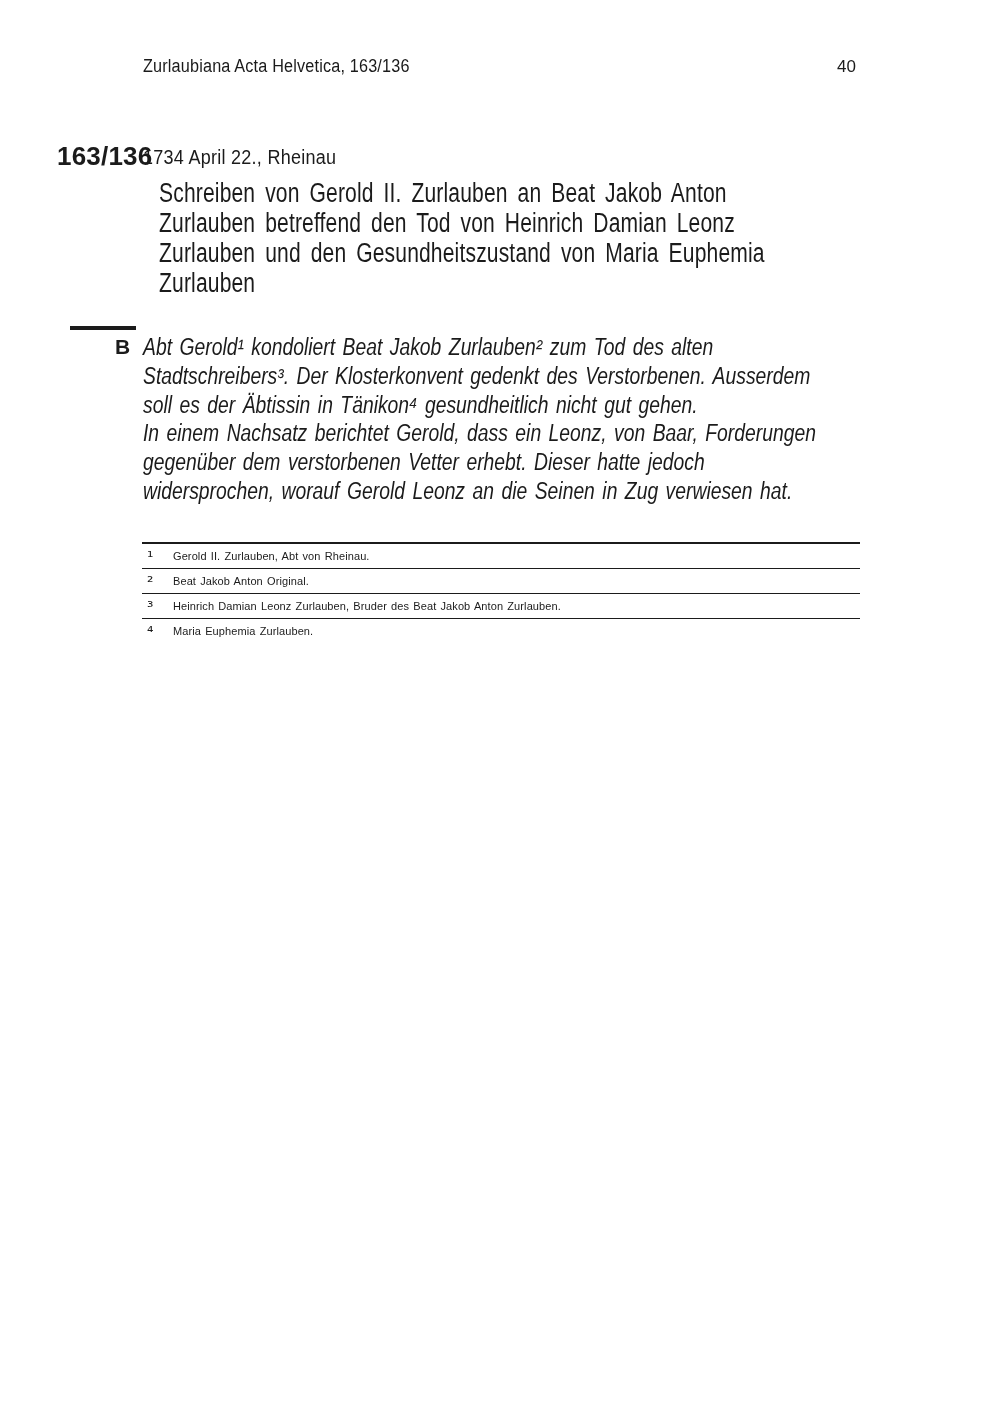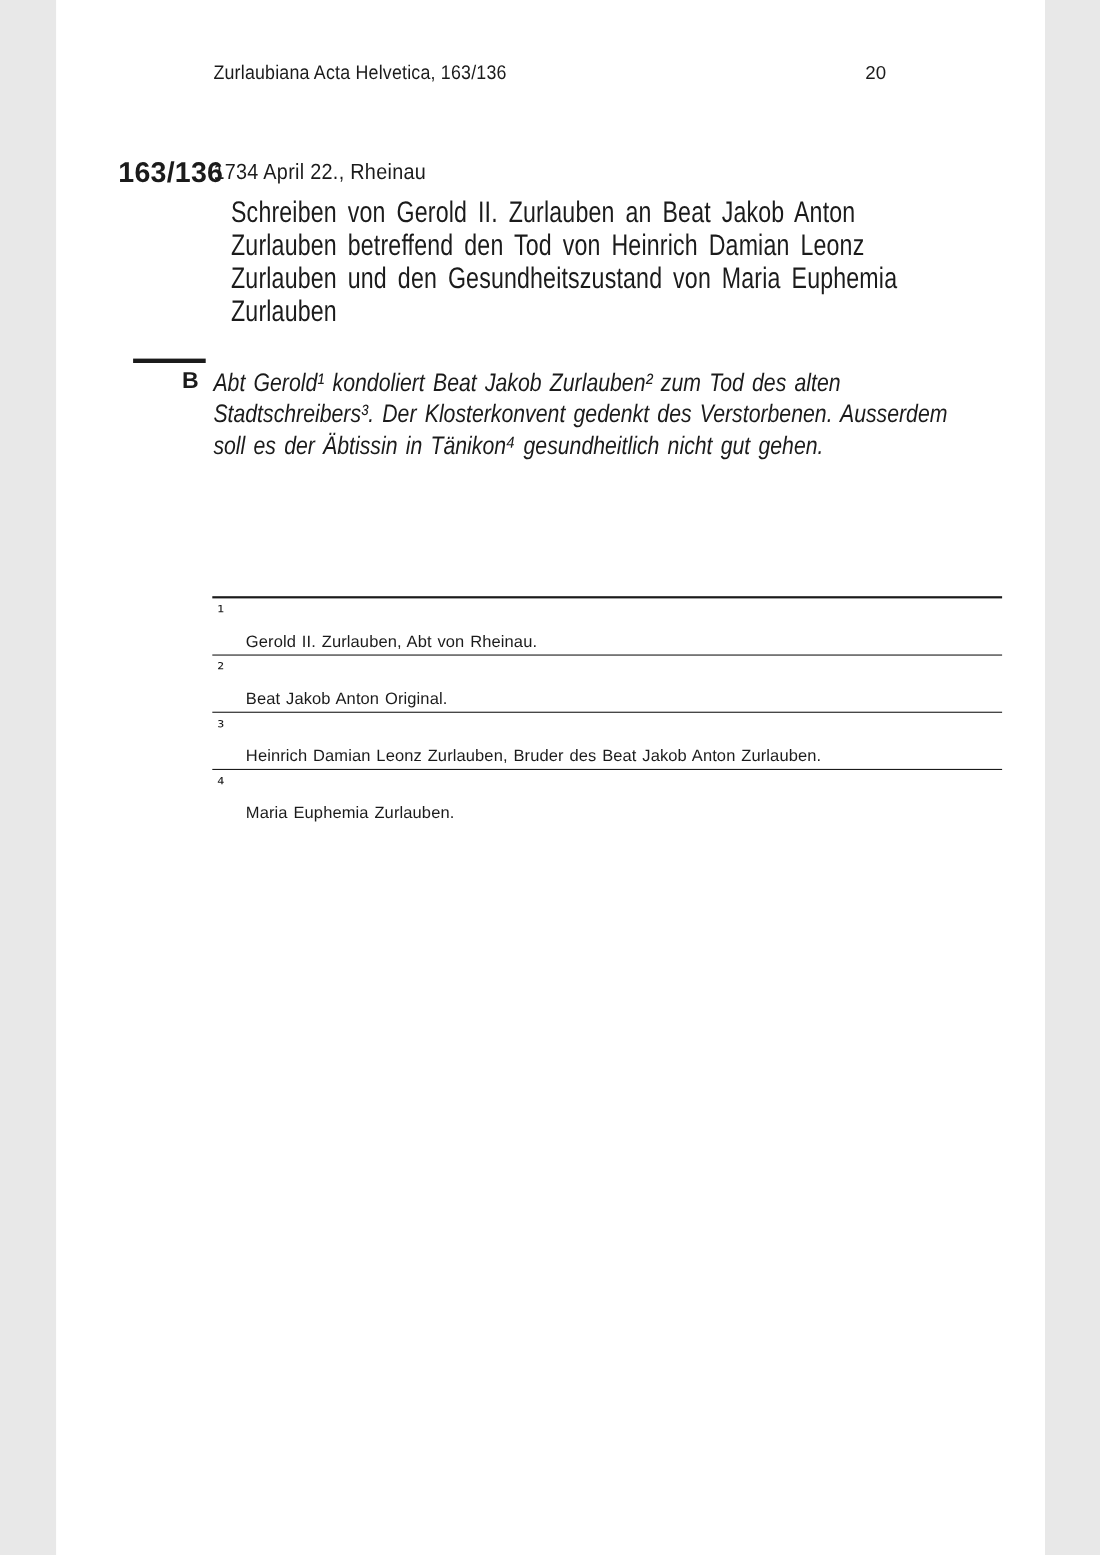--- a/index.html
+++ b/index.html
@@ -3,21 +3,21 @@
 <meta charset="utf-8">
 <style>
   :root {
     --background: #ffffff;
     --text: #1b1b1b;
     --rule: #1b1b1b;
   }
   html, body { margin: 0; padding: 0; background: #e8e8e8; }
   .page {
     position: relative;
-    width: 899px;
+    width: 1000px;
     height: 1414px;
     margin: 0 auto;
     background: var(--background);
     color: var(--text);
     font-family: "Liberation Sans", "DejaVu Sans", sans-serif;
     overflow: hidden;
   }
   .abs { position: absolute; }
   .line { white-space: nowrap; }
 
@@ -86,26 +86,25 @@
   }
   .footnote-row.first { border-top-width: 2px; }
   .footnote-marker {
     width: 26px;
     flex: 0 0 26px;
     font-family: "DejaVu Sans", sans-serif;
     font-size: 16px;
     line-height: 19px;
   }
   .footnote-text {
-    font-size: 15px;
+    font-size: 11px;
     line-height: 19px;
     letter-spacing: 0.1px;
     word-spacing: 1px;
     white-space: nowrap;
-    margin-top: 27px;
   }
 
   .reference-block {
     left: 142px; top: 645px;
     width: 718px;
     border-top: 2px solid var(--rule);
     border-bottom: 1px solid var(--rule);
     padding: 3px 0 6px 1px;
   }
   .reference-block .line {
@@ -114,21 +113,21 @@
     word-spacing: 2px;
   }
 </style>
 </head>
 <body>
 
 <div class="page">
 
   <div class="abs running-header-left cx90 line">Zurlaubiana Acta Helvetica, 163/136</div>
 
-  <div class="abs running-header-right line">20</div>
+  <div class="abs running-header-right line">40</div>
 
   <div class="abs entry-number line">163/136</div>
 
   <div class="abs entry-dateline cx90 line">1734 April 22., Rheinau</div>
 
   <div class="abs title-block">
     <div class="line cx78">Schreiben von Gerold II. Zurlauben an Beat Jakob Anton</div>
     <div class="line cx78">Zurlauben betreffend den Tod von Heinrich Damian Leonz</div>
     <div class="line cx78">Zurlauben und den Gesundheitszustand von Maria Euphemia</div>
     <div class="line cx78">Zurlauben</div>
@@ -136,20 +135,25 @@
 
   <div class="abs section-rule"></div>
 
   <div class="abs section-label line">B</div>
 
   <div class="abs summary-block">
     <div class="summary-paragraph">
       <div class="line cx84">Abt Gerold¹ kondoliert Beat Jakob Zurlauben² zum Tod des alten</div>
       <div class="line cx84">Stadtschreibers³. Der Klosterkonvent gedenkt des Verstorbenen. Ausserdem</div>
       <div class="line cx84">soll es der Äbtissin in Tänikon⁴ gesundheitlich nicht gut gehen.</div>
+    </div>
+    <div class="summary-paragraph">
+      <div class="line cx84">In einem Nachsatz berichtet Gerold, dass ein Leonz, von Baar, Forderungen</div>
+      <div class="line cx84">gegenüber dem verstorbenen Vetter erhebt. Dieser hatte jedoch</div>
+      <div class="line cx84">widersprochen, worauf Gerold Leonz an die Seinen in Zug verwiesen hat.</div>
     </div>
   </div>
 
   <div class="abs footnotes-section">
     <div class="footnote-row first">
       <span class="footnote-marker">¹</span>
       <span class="footnote-text">Gerold II. Zurlauben, Abt von Rheinau.</span>
     </div>
     <div class="footnote-row">
       <span class="footnote-marker">²</span>

